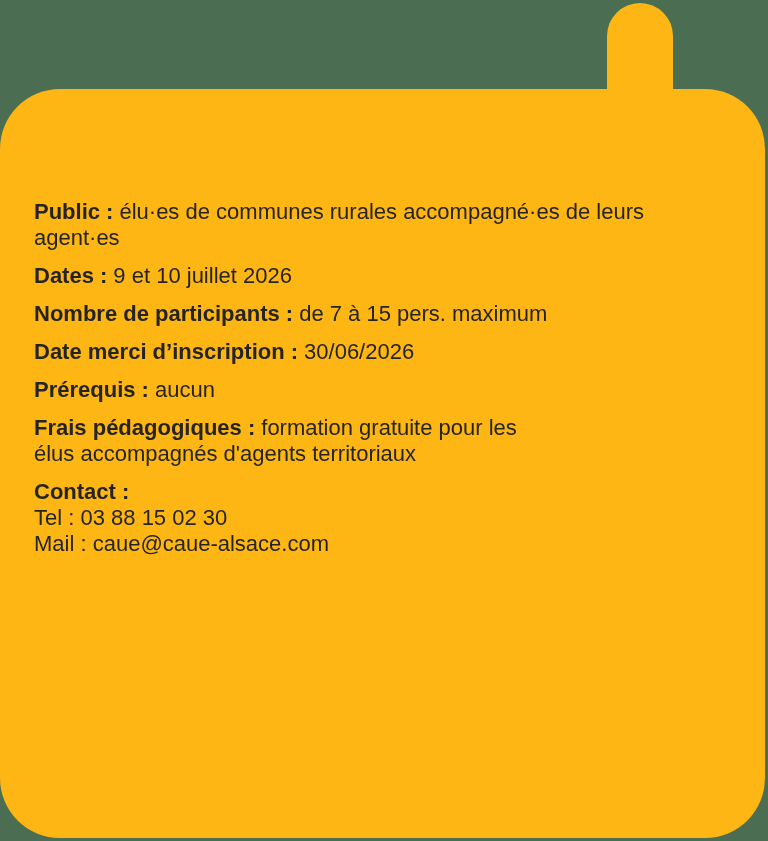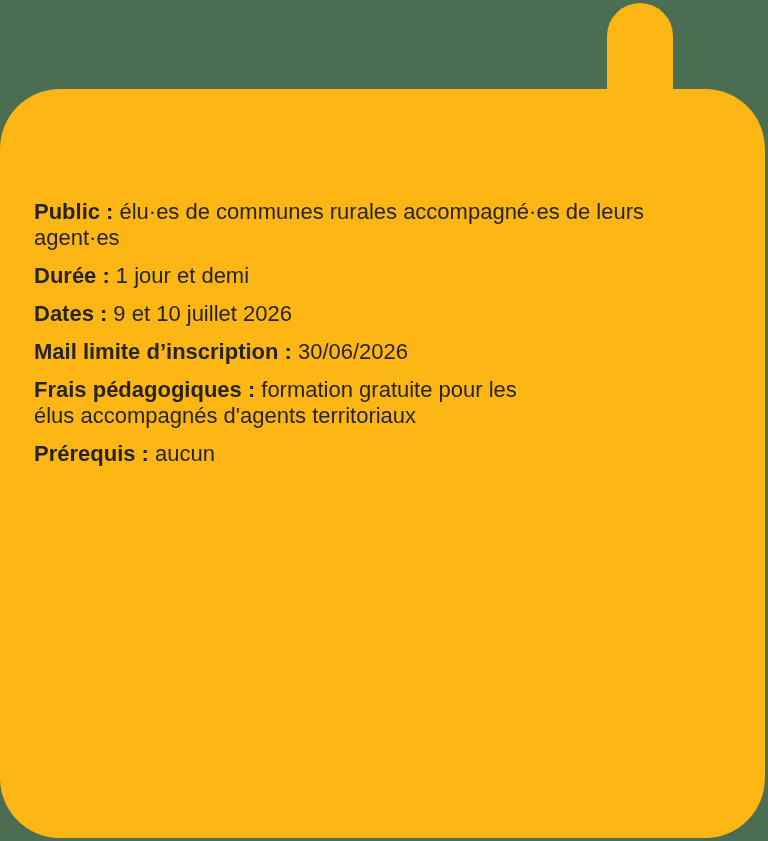--- a/index.html
+++ b/index.html
@@ -62,40 +62,45 @@
 
   <div class="card-tab" style="background: rgb(253, 182, 20);"></div>
 
   <div class="info-card" style="background: rgb(253, 182, 20); color: rgb(38, 36, 31);">
 
     <p class="field">
       <b class="lbl">Public :</b><span class="val">élu·es de communes rurales accompagné·es de leurs
 agent·es</span>
     </p>
 
-    <p class="field">
-      <b class="lbl">Durée :</b><span class="val">1 jour et demi</span>
-    </p>
 
 
     <p class="field">
       <b class="lbl">Dates :</b><span class="val">9 et 10 juillet 2026</span>
     </p>
 
 
+    <p class="field">
+      <b class="lbl">Nombre de participants :</b><span class="val">de 7 à 15 pers. maximum</span>
+    </p>
 
     <p class="field">
-      <b class="lbl">Mail limite d’inscription :</b><span class="val">30/06/2026</span>
+      <b class="lbl">Date merci d’inscription :</b><span class="val">30/06/2026</span>
+    </p>
+
+    <p class="field">
+      <b class="lbl">Prérequis :</b><span class="val">aucun</span>
     </p>
 
     <p class="field">
       <b class="lbl">Frais pédagogiques :</b><span class="val">formation gratuite pour les
 élus accompagnés d'agents territoriaux</span>
     </p>
 
+
     <p class="field">
-      <b class="lbl">Prérequis :</b><span class="val">aucun</span>
+      <b class="contact-label">Contact :</b>
+      <span class="contact-line">Tel : 03 88 15 02 30</span>
+      <span class="contact-line">Mail : caue@caue-alsace.com</span>
     </p>
-
-
 
   </div>
 </div>
 
 </body></html>

